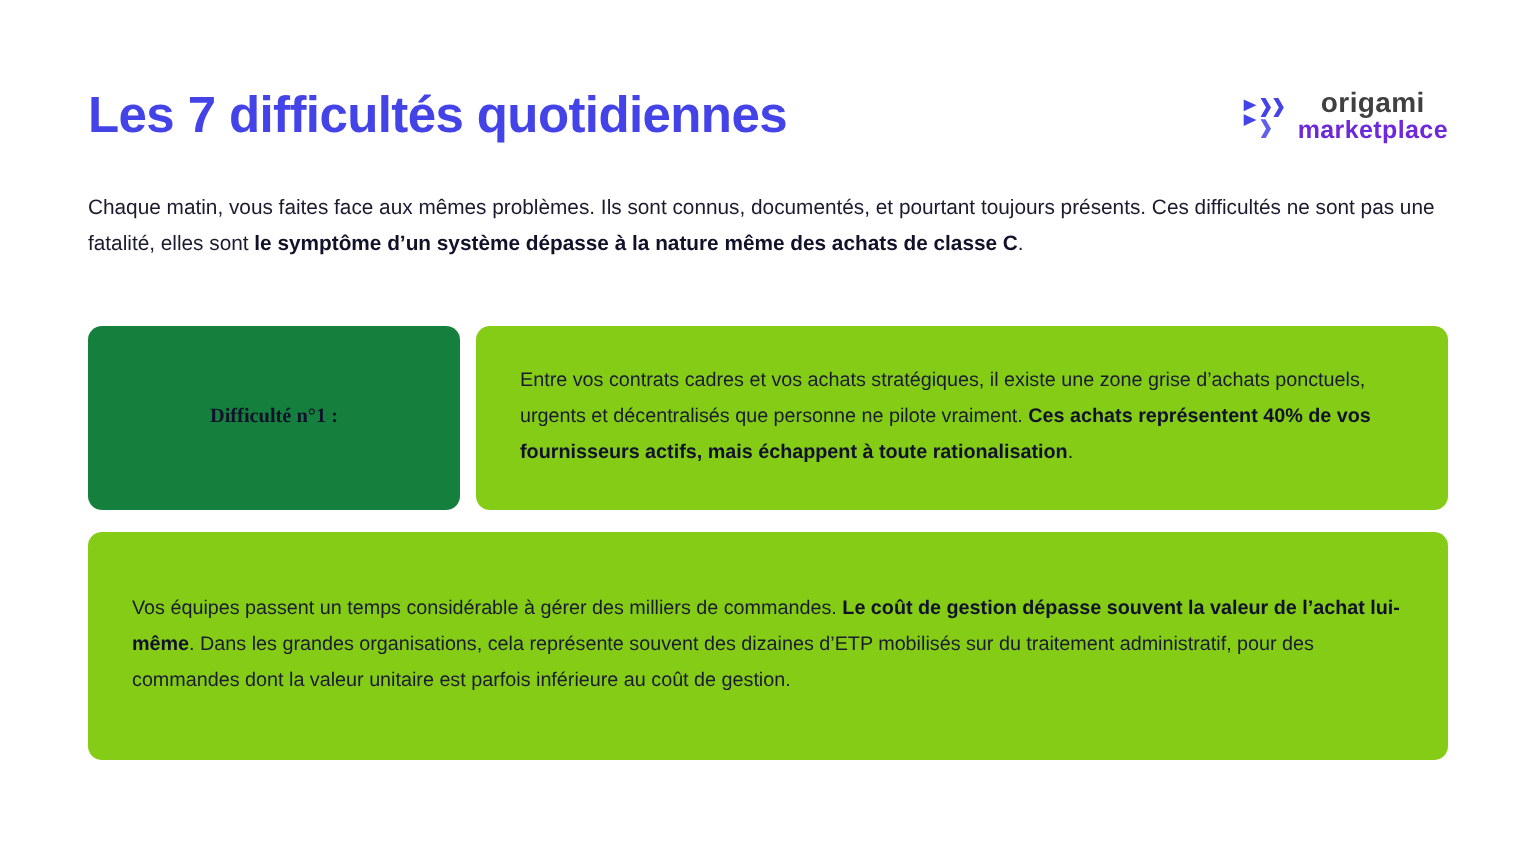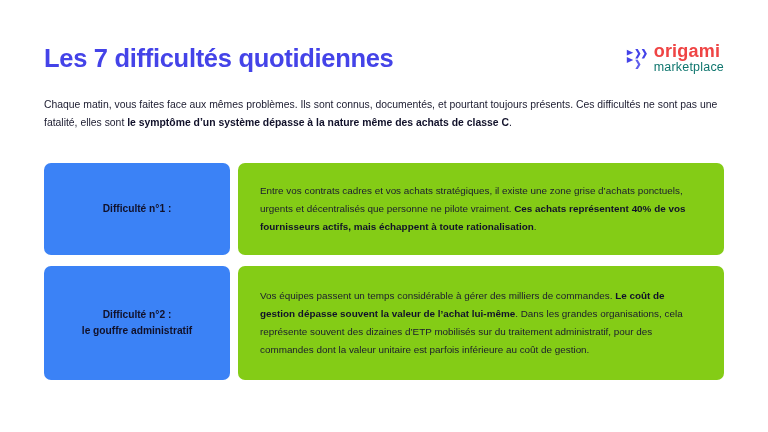--- a/index.html
+++ b/index.html
@@ -47,29 +47,30 @@
     height: 22px;
     flex: 0 0 22px;
     display: block;
   }
   .logo-text {
     display: flex;
     flex-direction: column;
     line-height: 1.08;
   }
   .logo-text .l1 {
-    font-size: 18px;
+    font-size: 14px;
     font-weight: bold;
-    color: #ef4444;
+    color: #404040;
     letter-spacing: 0.2px;
+    text-align: center;
   }
   .logo-text .l2 {
     font-size: 12.5px;
-    font-weight: normal;
-    color: #0f766e;
+    font-weight: bold;
+    color: #6d28d9;
     letter-spacing: 0.2px;
   }
 
   
   .intro {
     position: absolute;
     top: 96px;
     left: 44px;
     width: 680px;
     font-size: 10.4px;
@@ -88,27 +89,28 @@
     flex-direction: column;
     gap: 11px;
   }
   .row {
     display: flex;
     gap: 8px;
     align-items: stretch;
   }
   .row-label {
     flex: 0 0 186px;
-    background: #3b82f6;
+    background: #15803d;
     border-radius: 7px;
     display: flex;
     align-items: center;
     justify-content: center;
     text-align: center;
     padding: 12px 14px;
+    font-family: Liberation Serif, serif;
   }
   .row-label .lbl {
     font-size: 10.2px;
     font-weight: bold;
     color: #11112a;
     line-height: 1.55;
   }
   .row-body {
     flex: 1 1 auto;
     background: #84cc16;
@@ -167,26 +169,20 @@
         </div>
       </div>
       <div class="row-body">
         <div class="txt">
           <span>Entre vos contrats cadres et vos achats stratégiques, il existe une zone grise d’achats ponctuels, urgents et décentralisés que personne ne pilote vraiment. </span><b>Ces achats représentent 40% de vos fournisseurs actifs, mais échappent à toute rationalisation</b><span>.</span>
         </div>
       </div>
     </div>
 
     <div class="row r2">
-      <div class="row-label">
-        <div class="lbl">
-          <span>Difficulté n°2 :</span><br>
-          <span>le gouffre administratif</span>
-        </div>
-      </div>
       <div class="row-body">
         <div class="txt">
           <span>Vos équipes passent un temps considérable à gérer des milliers de commandes. </span><b>Le coût de gestion dépasse souvent la valeur de l’achat lui-même</b><span>. Dans les grandes organisations, cela représente souvent des dizaines d’ETP mobilisés sur du traitement administratif, pour des commandes dont la valeur unitaire est parfois inférieure au coût de gestion.</span>
         </div>
       </div>
     </div>
 
   </div>
 </div>
 

